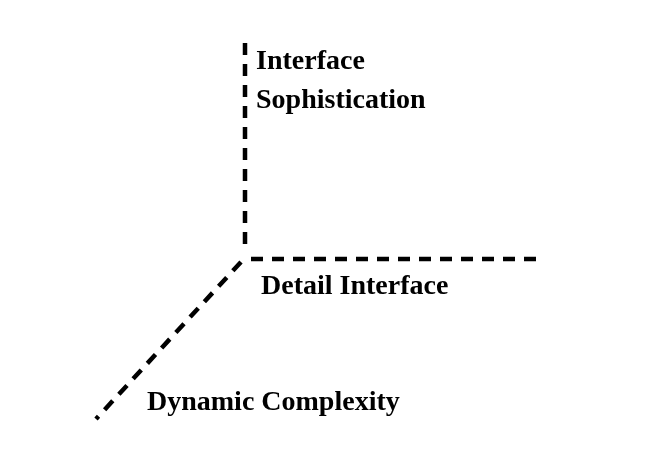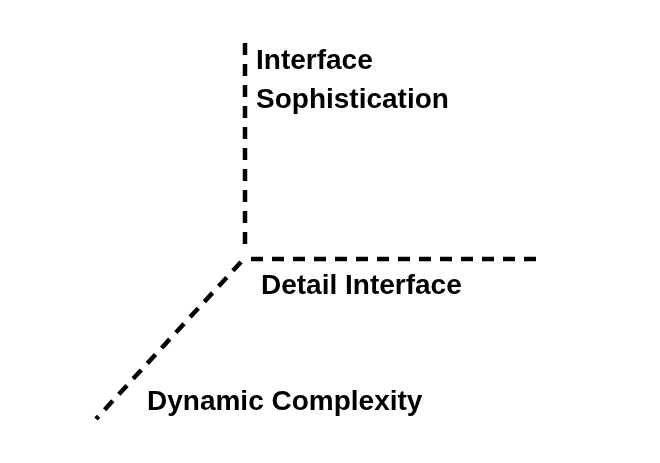--- a/index.html
+++ b/index.html
@@ -6,21 +6,21 @@
     margin: 0;
     padding: 0;
     background: #ffffff;
   }
   .canvas {
     position: relative;
     width: 580px;
     height: 463px;
     background: #ffffff;
     overflow: hidden;
-    font-family: Liberation Sans, sans-serif;
+    font-family: Liberation Serif, serif;
   }
   .axes-svg {
     position: absolute;
     left: 0;
     top: 0;
     width: 660px;
     height: 463px;
   }
   .axis-line {
     stroke: #000000;

